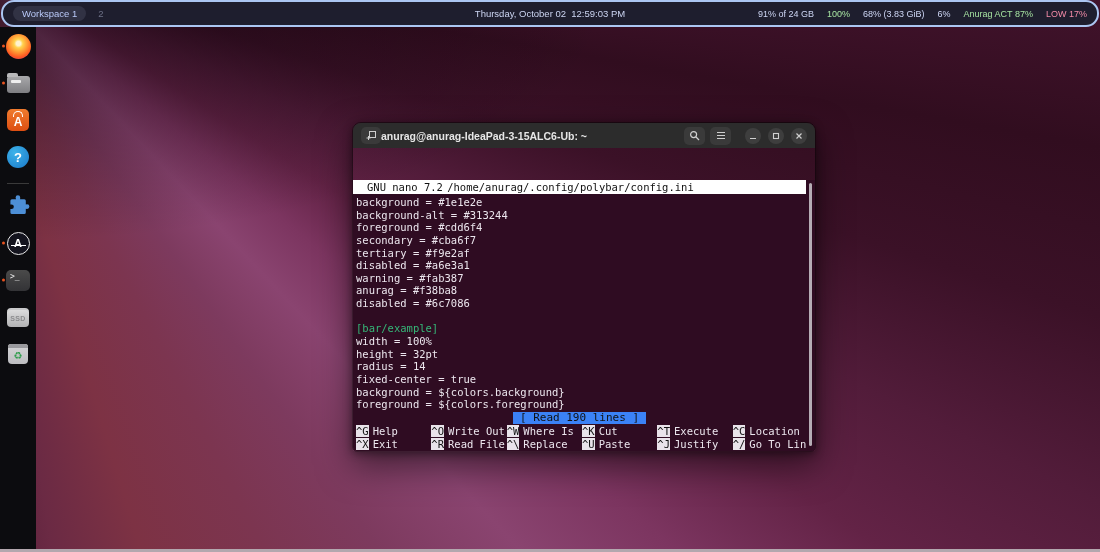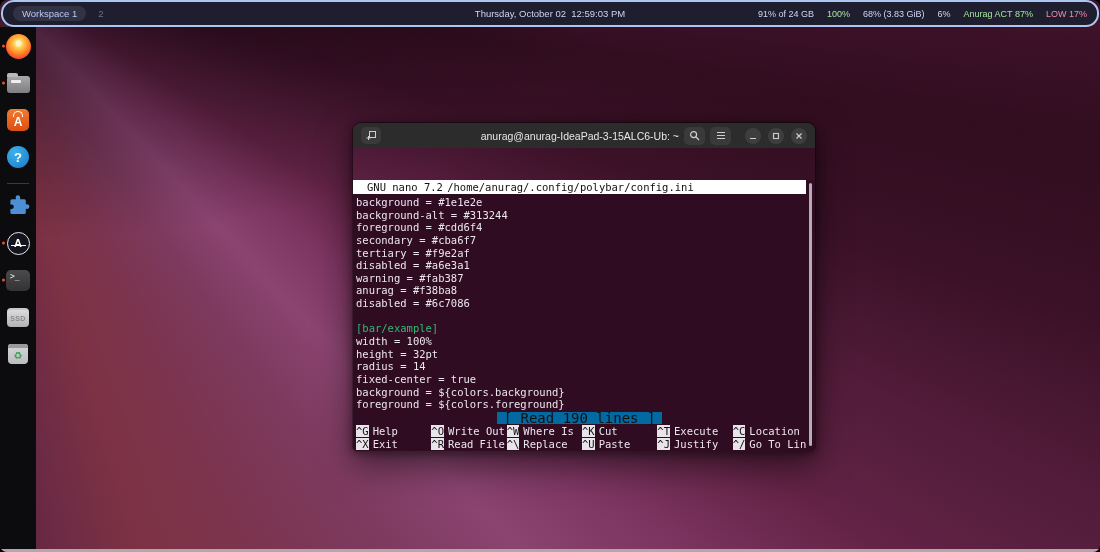--- a/index.html
+++ b/index.html
@@ -6,21 +6,20 @@
   html,body { width:1100px; height:552px; overflow:hidden; background:#000; }
   .screen {
     position:relative; width:1100px; height:552px; overflow:hidden;
     font-family:"Liberation Sans", sans-serif;
     background:
       radial-gradient(120% 95% at 0% 0%, rgba(8,0,6,0.55) 0%, rgba(8,0,6,0) 46%),
       conic-gradient(from 90deg at -4% -10%,
         #471530 0deg, #310d1f 10deg, #3b1127 18deg, #521c3a 26deg,
         #632346 33deg, #7c3560 40deg, #8a4470 47deg, #7d3a5e 55deg,
         #7c3550 63deg, #7d3244 73deg, #6b2a44 81deg, #4a1834 90deg);
-    border-radius: 7px;
   }
 
   
   .topbar {
     position:absolute; left:1px; right:1px; top:0; height:27px;
     background:#1e1e2e; border:2px solid #abc6f2; border-radius:13px;
     display:flex; align-items:center; padding:0 10px; z-index:30;
   }
   .tb-left { display:flex; align-items:center; gap:12px; }
   .ws { font-size:9.5px; color:#6c7086; cursor:default; }
@@ -80,21 +79,21 @@
     border-radius:9px 9px 5px 5px; overflow:hidden; z-index:25;
     box-shadow:0 14px 34px rgba(0,0,0,.5), 0 2px 8px rgba(0,0,0,.4);
     border:1px solid rgba(0,0,0,.55);
     display:flex; flex-direction:column;
   }
   .titlebar { height:25px; background:#2c2c2c; display:flex; align-items:center;
     padding:0 8px; flex:0 0 auto; }
   .tb-btn { background:#3a3a3a; border-radius:5px; display:flex; align-items:center;
     justify-content:center; cursor:pointer; }
   .newtab-btn { width:20px; height:17px; }
-  .win-title { flex:1; text-align:right; color:#e6e6e6; font-size:10.5px; font-weight:normal;
+  .win-title { flex:1; text-align:left; color:#e6e6e6; font-size:10.5px; font-weight:bold;
     white-space:nowrap; overflow:hidden; }
   .search-btn,.menu-btn { width:21px; height:18px; margin-left:5px; }
   .circle-btn { width:16px; height:16px; border-radius:50%; background:#3e3e3e; color:#cfcfcf;
     display:flex; align-items:center; justify-content:center; cursor:pointer; margin-left:7px; }
   .circle-btn.minimize { margin-left:14px; }
   .circle-btn svg, .tb-btn svg { display:block; }
 
   .term { flex:1; display:flex; background:#2f0c22; min-height:0;margin-top:32px; }
   .term-main { flex:1; display:flex; flex-direction:column; min-width:0; }
   .scroll-lane { flex:0 0 9px; position:relative; background:#2f0c22; }
@@ -103,21 +102,21 @@
 
   .mono { font-family:"DejaVu Sans Mono", monospace; }
   .nano-header { height:14px; background:#ffffff; color:#111; font-size:10.5px;
     line-height:14px; position:relative; padding-left:14px; white-space:nowrap; flex:0 0 auto; }
   .nano-header .path { position:absolute; left:48%; transform:translateX(-50%); }
   .editor { flex:1; padding:2px 0 0 3px; overflow:hidden; }
   .code-line { font-size:10.5px; line-height:12.65px; height:12.65px; color:#ece6ee; white-space:pre; }
   .code-line.section { color:#35b778; }
   .cursor { background:#d3ccd4; color:#2f0c22; }
   .status-row { height:12px; display:flex; justify-content:center; flex:0 0 auto; }
-  .status-pill { background:#0369a1; color:#111; font-size:14px; line-height:12px;
+  .status-pill { background:#3b82f6; color:#111; font-size:11px; line-height:12px;
     padding:0 7px; white-space:pre; }
   .shortcuts { flex:0 0 auto; height:27px; display:grid;
     grid-template-columns:repeat(6,1fr); grid-template-rows:13px 13px;
     padding:1px 0 0 3px; column-gap:2px; }
   .shortcut { font-size:10.5px; line-height:12.5px; white-space:pre; overflow:hidden; cursor:pointer; }
   .shortcut .key { background:#e9e3ea; color:#111; }
   .shortcut .lbl { color:#ece6ee; margin-left:4px; }
 
   .bottom-edge { position:absolute; left:0; right:0; bottom:0; height:3px;
     background:#b3a7ae; z-index:40; }

